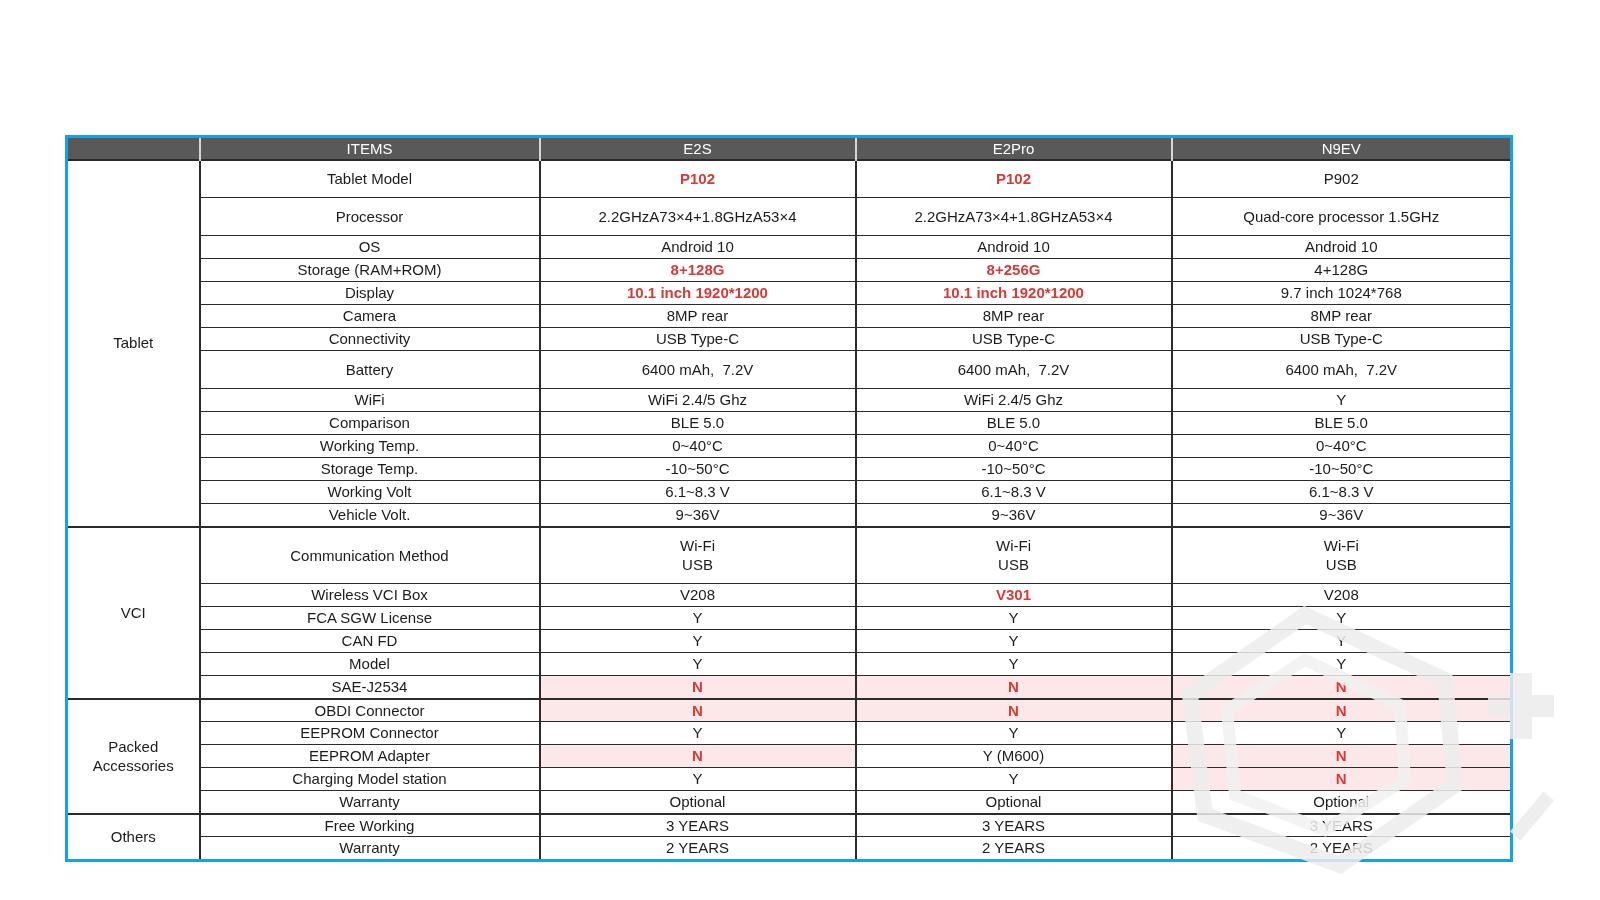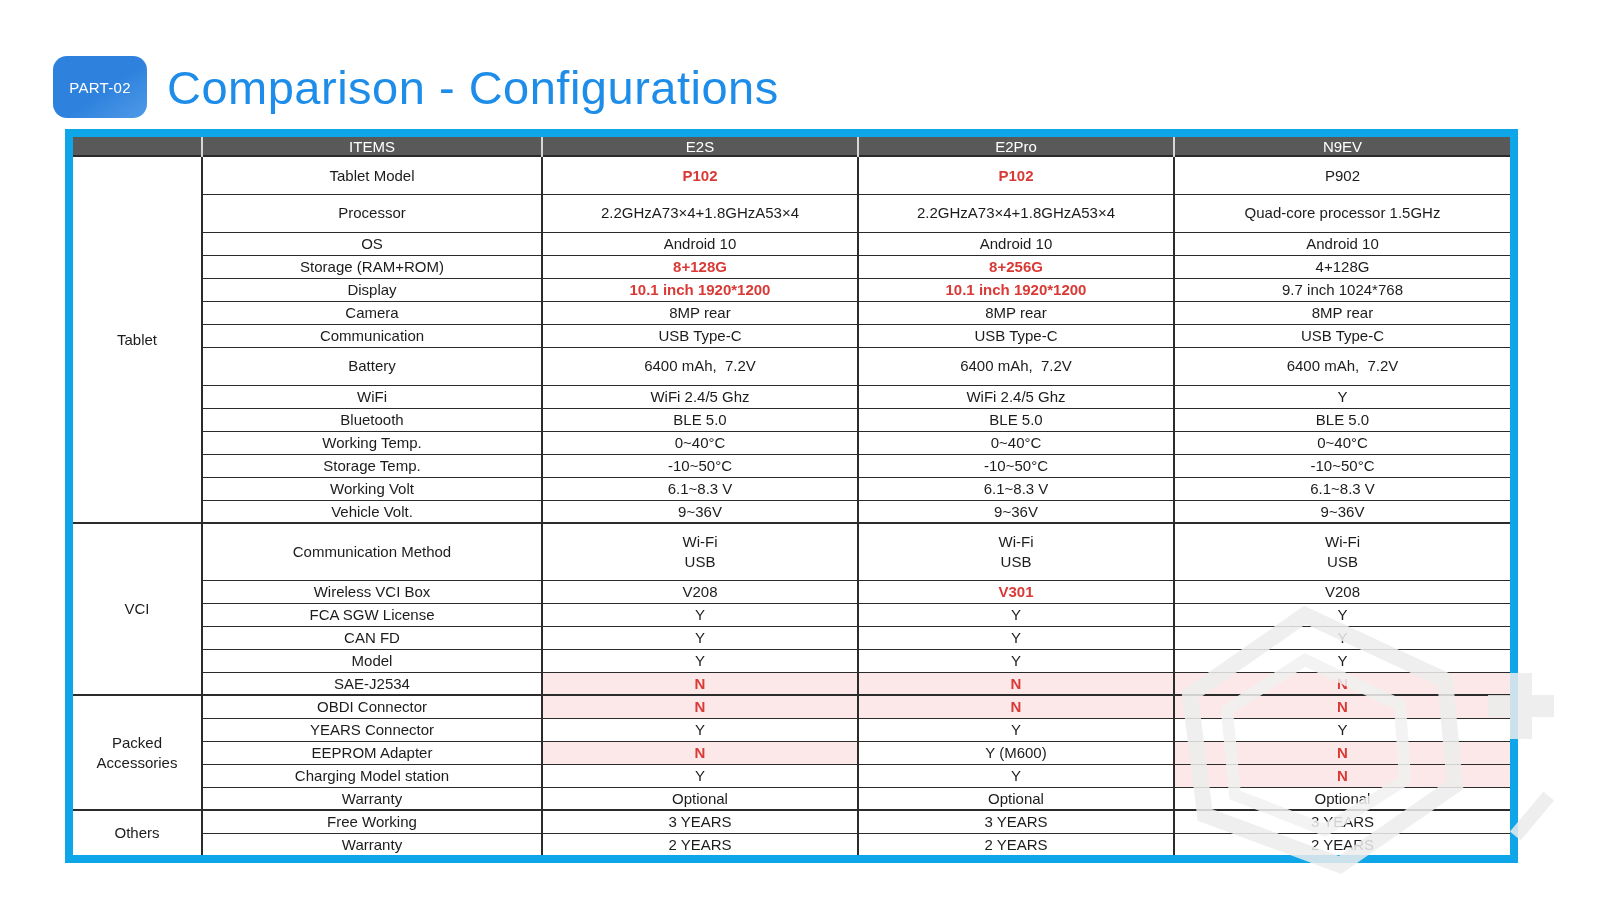--- a/index.html
+++ b/index.html
@@ -10,23 +10,23 @@
   
   .title-row { position:absolute; left:53px; top:52px; height:70px; display:flex; align-items:center; }
   .badge { width:94px; height:62px; border-radius:14px;
            background:linear-gradient(145deg, var(--badge-blue,#2e82dd) 55%, #4f9ae8);
            color:#fff; font-size:15px; display:flex; align-items:center; justify-content:center;
            letter-spacing:.3px; }
   .title { margin-left:20px; font-size:47px; font-weight:500; color:var(--accent-blue,#1d8de9);
            letter-spacing:.5px; white-space:nowrap; }
 
   
-  table.cmp { position:absolute; left:65px; top:129px; width:1445px;
+  table.cmp { position:absolute; left:65px; top:135px; width:1445px;
               border-collapse:collapse; table-layout:fixed;
-              border:8px solid #0ea5e9; }
+              border:3px solid #0ea5e9; }
   .cmp th { background:var(--header-gray,#595959); color:#fff; font-weight:400; font-size:15px;
             height:23px; border-right:2px solid #d6d6d6; border-bottom:1px solid #262626; }
   .cmp th:last-child { border-right:none; }
   .cmp td { border:1px solid #2b2b2b; border-left-width:2px; border-right-width:2px;
             text-align:center; vertical-align:middle; font-size:15px; color:#1c1c1c;
             white-space:pre-wrap; line-height:1.3; padding:1px 4px; background:#fff; }
   .cmp tr.gstart td { border-top-width:2px; }
   .cmp tr.h-s td { height:23px; }
   .cmp tr.h-m td { height:38px; }
   .cmp tr.h-d td { height:57px; }
@@ -36,24 +36,20 @@
 
   
   .watermark { position:absolute; left:1055px; top:585px; width:545px; height:315px;
                pointer-events:none; z-index:3; opacity:.85; }
 </style>
 </head>
 <body>
 
 <div class="slide">
 
-  <div class="title-row">
-    <div class="badge">PART-02</div>
-    <h1 class="title">Comparison - Configurations</h1>
-  </div>
 
   <table class="cmp">
     <colgroup>
       <col style="width:133px">
         <col style="width:340px">
         <col style="width:316px">
       <col style="width:316px">
         <col style="width:340px">
     </colgroup>
     <thead>
@@ -97,39 +93,39 @@
           <td class="red">10.1 inch 1920*1200</td>
           <td>9.7 inch 1024*768</td>
         </tr>
         <tr class="h-s">
           <td>Camera</td>
           <td>8MP rear</td>
           <td>8MP rear</td>
           <td>8MP rear</td>
         </tr>
         <tr class="h-s">
-          <td>Communication</td>
+          <td>Connectivity</td>
           <td>USB Type-C</td>
           <td>USB Type-C</td>
           <td>USB Type-C</td>
         </tr>
         <tr class="h-m">
           <td>Battery</td>
           <td>6400 mAh,  7.2V</td>
           <td>6400 mAh,  7.2V</td>
           <td>6400 mAh,  7.2V</td>
         </tr>
         <tr class="h-s">
           <td>WiFi</td>
           <td>WiFi 2.4/5 Ghz</td>
           <td>WiFi 2.4/5 Ghz</td>
           <td>Y</td>
         </tr>
         <tr class="h-s">
-          <td>Bluetooth</td>
+          <td>Comparison</td>
           <td>BLE 5.0</td>
           <td>BLE 5.0</td>
           <td>BLE 5.0</td>
         </tr>
         <tr class="h-s">
           <td>Working Temp.</td>
           <td>0~40°C</td>
           <td>0~40°C</td>
           <td>0~40°C</td>
         </tr>
@@ -192,21 +188,21 @@
           <td class="red bg-pink">N</td>
         </tr>
         <tr class="h-s gstart">
           <td class="gcell" rowspan="5">Packed Accessories</td>
           <td>OBDI Connector</td>
           <td class="red bg-pink">N</td>
           <td class="red bg-pink">N</td>
           <td class="red bg-pink">N</td>
         </tr>
         <tr class="h-s">
-          <td>YEARS Connector</td>
+          <td>EEPROM Connector</td>
           <td>Y</td>
           <td>Y</td>
           <td>Y</td>
         </tr>
         <tr class="h-s">
           <td>EEPROM Adapter</td>
           <td class="red bg-pink">N</td>
           <td>Y (M600)</td>
           <td class="red bg-pink">N</td>
         </tr>

